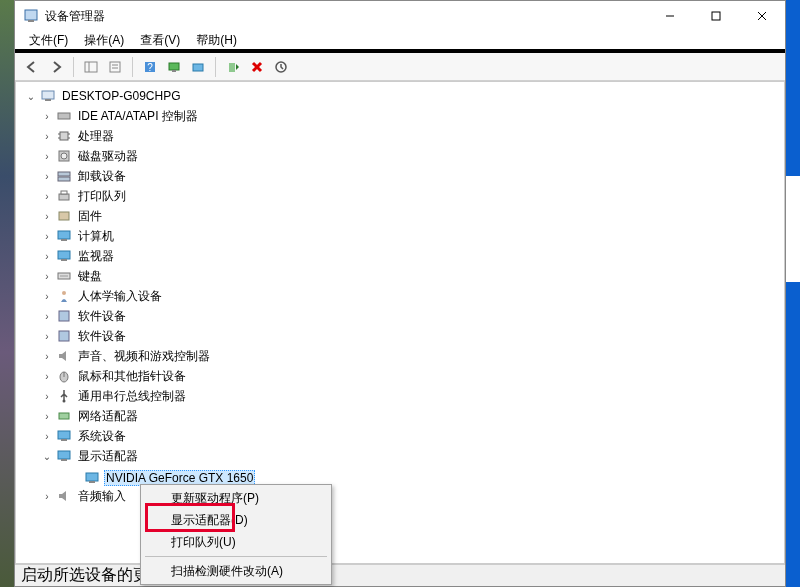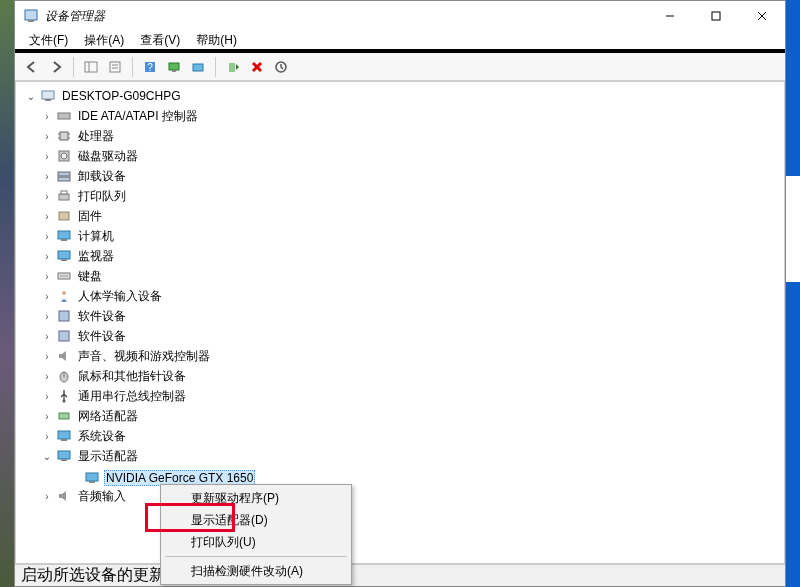--- a/index.html
+++ b/index.html
@@ -30,21 +30,20 @@
     display: flex;
     flex-direction: column;
   }
   .titlebar {
     height: 30px;
     display: flex;
     align-items: center;
     padding: 0 0 0 8px;
     background: #fff;
     user-select: none;
-    font-style: italic;
   }
   .titlebar .app-icon {
     width: 16px; height: 16px; margin-right: 6px;
     display: inline-flex; align-items: center; justify-content: center;
   }
   .titlebar .title { font-size: 12px; }
   .titlebar .win-controls {
     margin-left: auto; display: flex; height: 100%;
   }
   .win-btn {
@@ -100,21 +99,20 @@
   }
   .context-menu {
     position: absolute;
     left: 140px; top: 484px;
     width: 192px;
     background: #f2f2f2;
     border: 1px solid #a0a0a0;
     box-shadow: 2px 2px 4px rgba(0,0,0,0.25);
     z-index: 100;
     padding: 2px;
-    margin-left: 20px;
   }
   .ctx-item {
     height: 22px; display: flex; align-items: center; padding: 0 18px 0 28px;
     font-size: 12px;
   }
   .ctx-sep { height: 1px; background: #c0c0c0; margin: 3px 2px; }
   .highlight-box {
     position: absolute;
     left: 145px; top: 503px;
     width: 90px; height: 29px;

